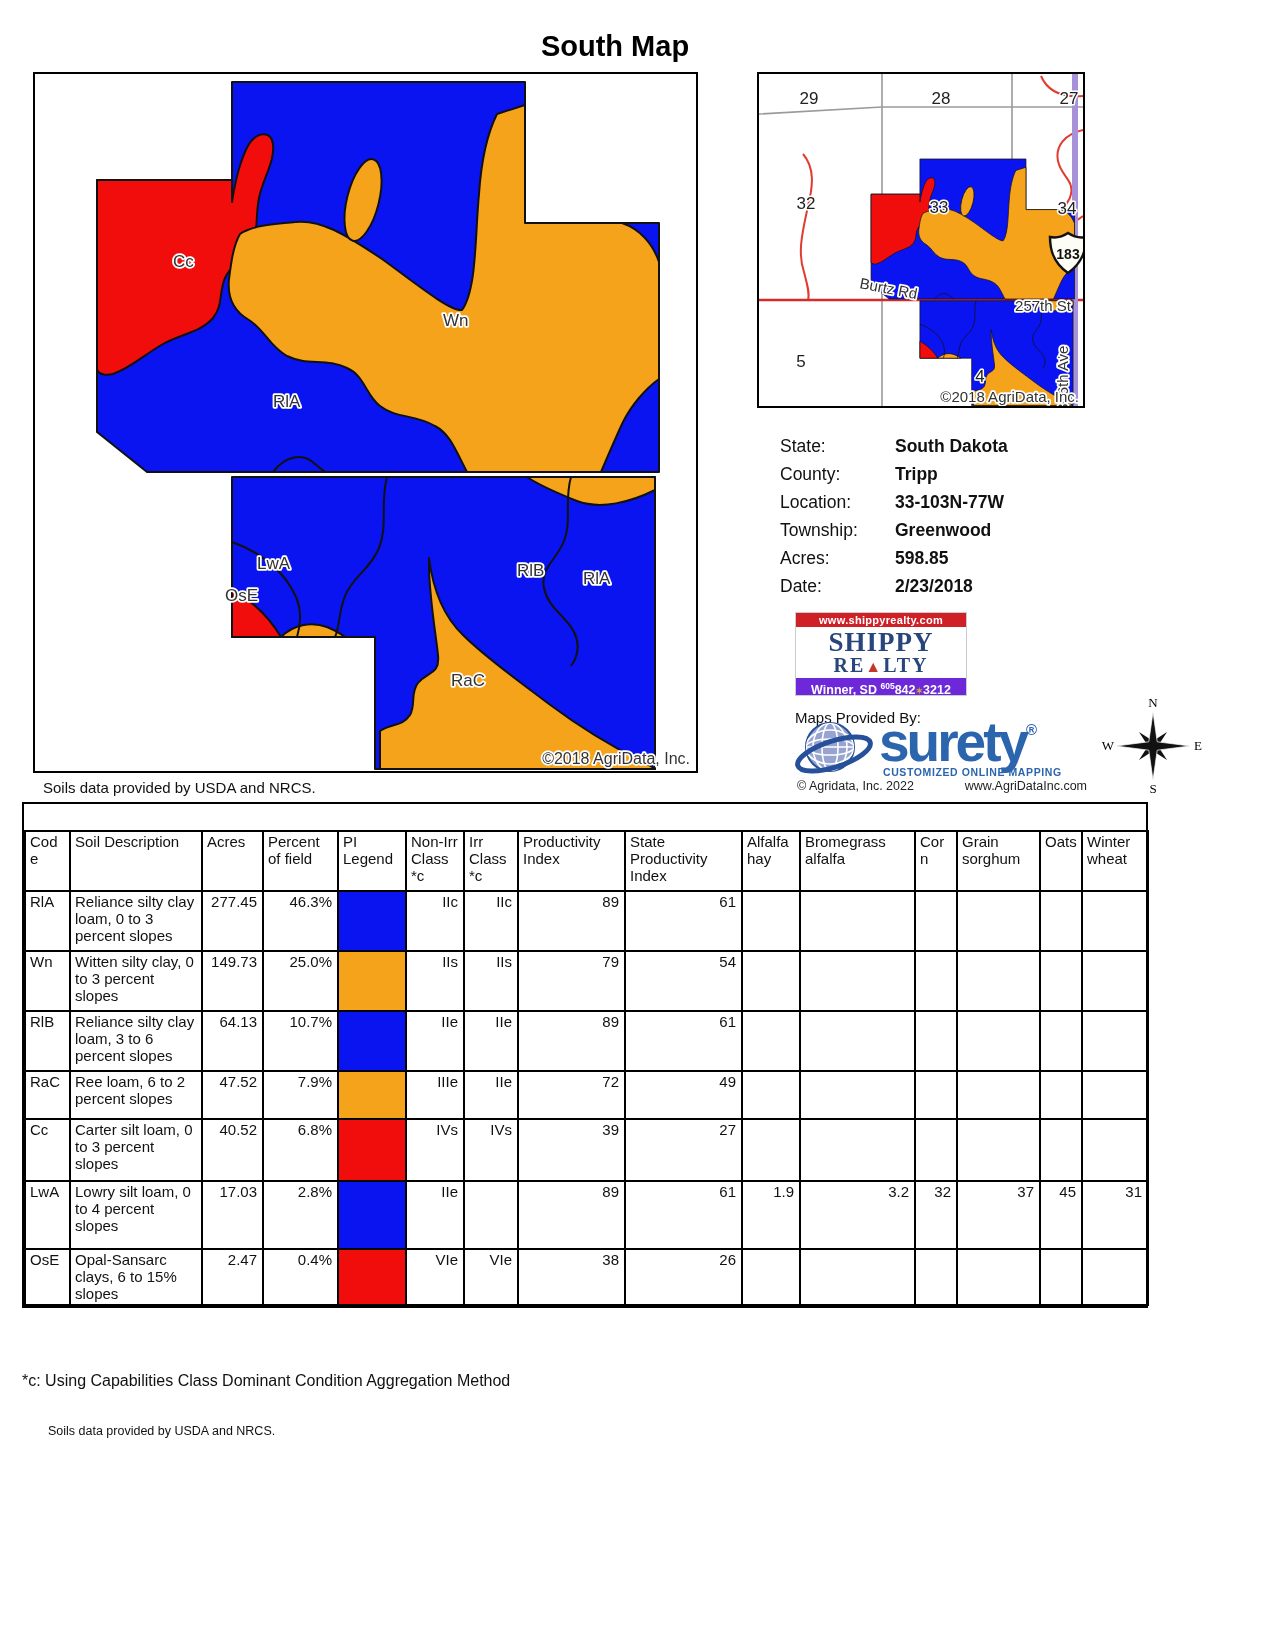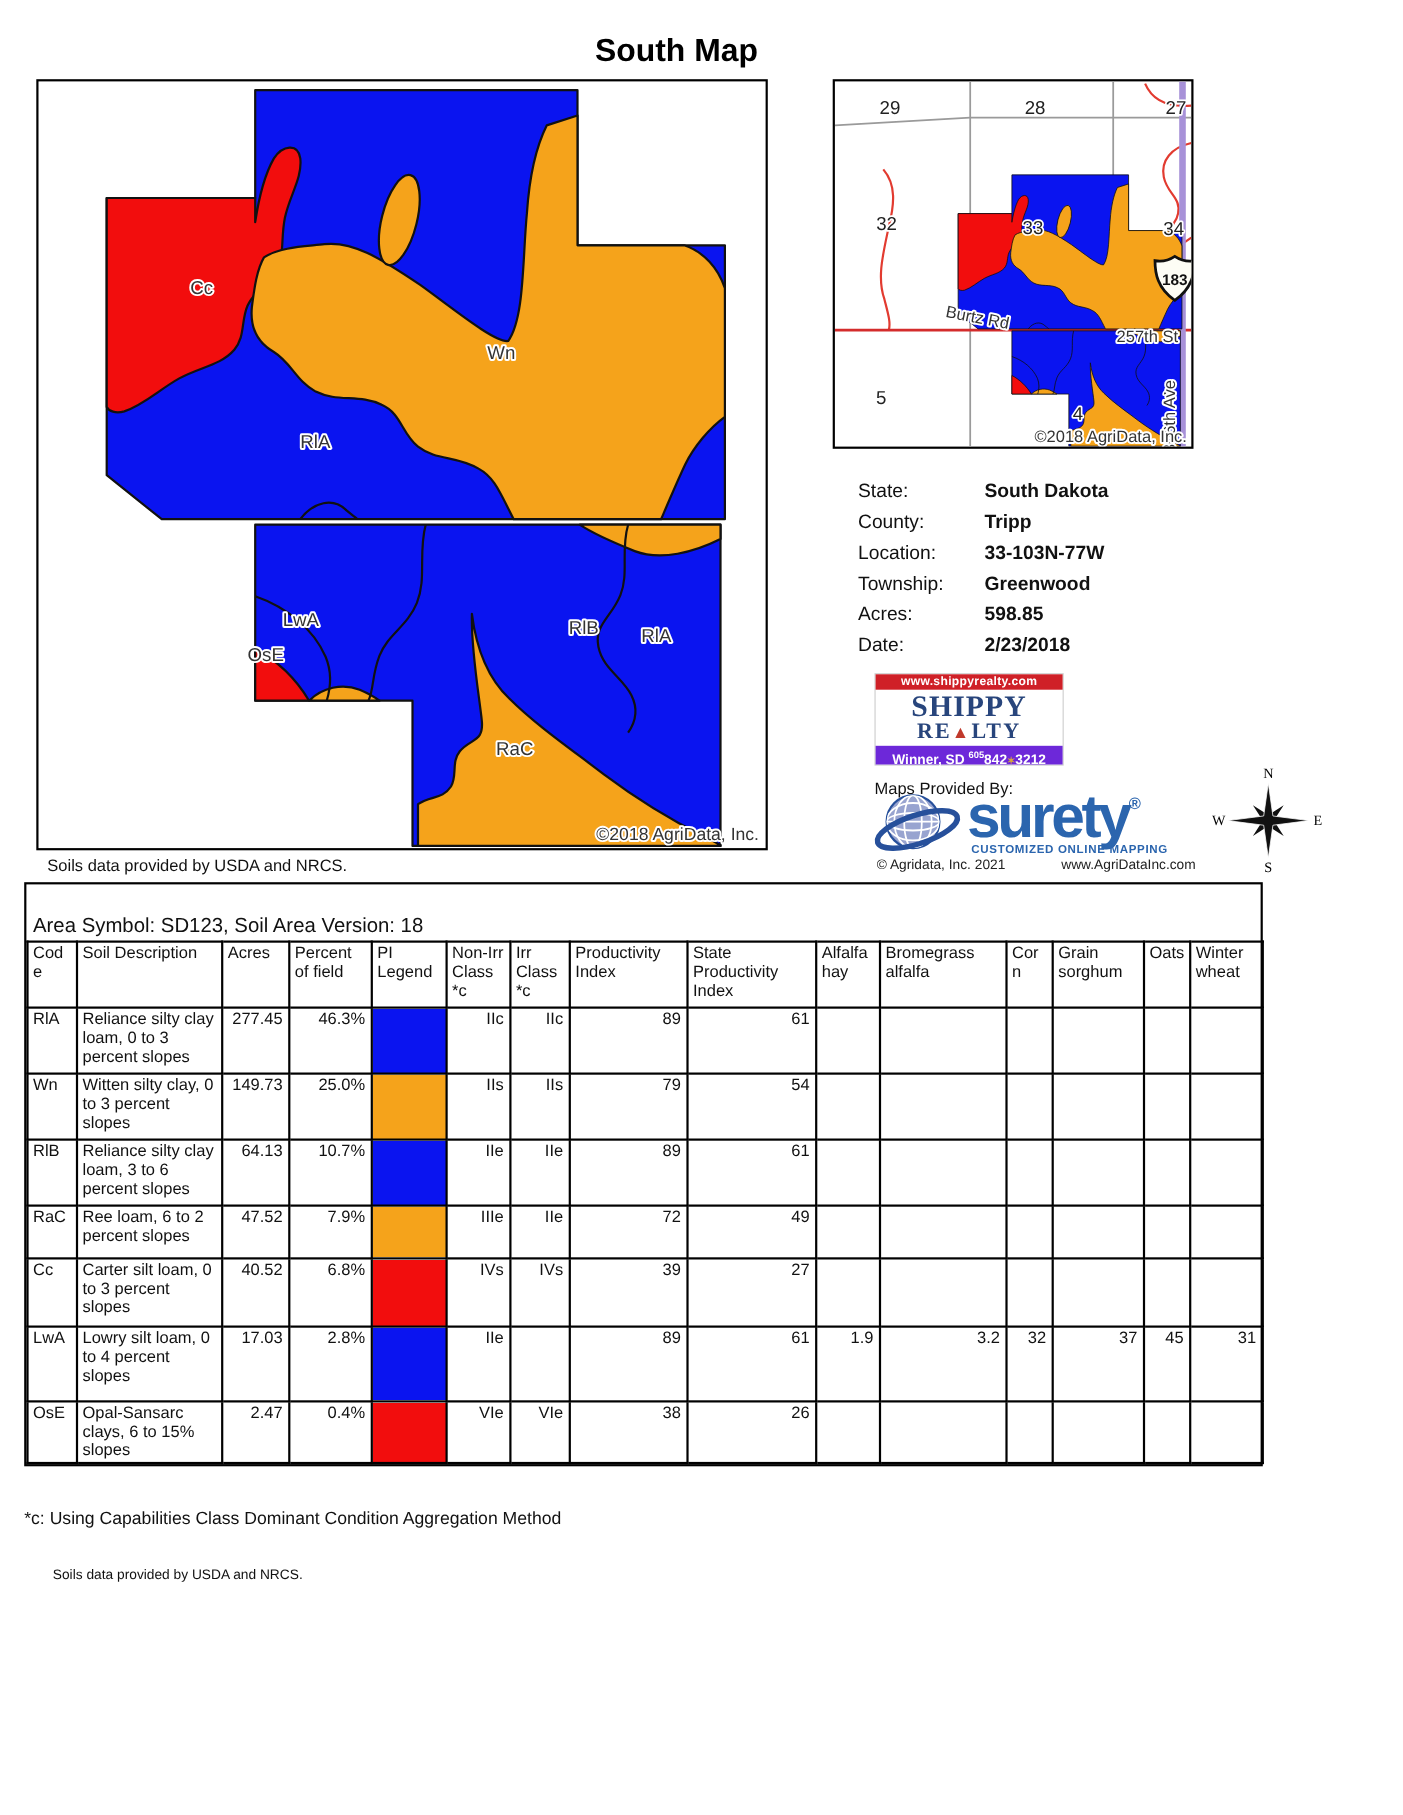--- a/index.html
+++ b/index.html
@@ -226,37 +226,36 @@
       <ellipse cx="37" cy="27" rx="24" ry="17"></ellipse>
       <line x1="13" y1="27" x2="61" y2="27"></line>
     </g>
     <ellipse cx="41" cy="34" rx="38" ry="13" transform="rotate(-18 41 34)" fill="none" stroke="#27509B" stroke-width="5"></ellipse>
   </svg>
   <div id="surety-wordmark"><span>surety</span><sup>®</sup></div>
   <div id="surety-tagline">CUSTOMIZED ONLINE MAPPING</div>
 </div>
 
 <div class="abs" id="agri-line">
-  <span>© Agridata, Inc. 2021</span>
+  <span>© Agridata, Inc. 2022</span>
   <span>www.AgriDataInc.com</span>
 </div>
 
 <div class="abs" id="compass">
   <svg width="106" height="100" viewBox="0 0 106 100">
     <path d="M67,36 L58,50 L67,64 L53,55 L39,64 L48,50 L39,36 L53,45 Z" fill="#111"></path>
     <path d="M53,16 L57.2,45.8 L90,50 L57.2,54.2 L53,84 L48.8,54.2 L16,50 L48.8,45.8 Z" fill="#111" stroke="#fff" stroke-width="0.7"></path>
     <text x="53" y="11" text-anchor="middle">N</text>
     <text x="8" y="54" text-anchor="middle">W</text>
     <text x="98" y="54" text-anchor="middle">E</text>
     <text x="53" y="97" text-anchor="middle">S</text>
   </svg>
 </div>
 
 <div class="abs" id="table-frame">
-  <div id="area-symbol">Area Symbol: SD123, Soil Area Version: 18</div>
   <table id="soils-table">
     <colgroup>
         <col style="width: 45px;">
         <col style="width: 132px;">
         <col style="width: 61px;">
         <col style="width: 75px;">
         <col style="width: 68px;">
         <col style="width: 58px;">
         <col style="width: 54px;">
         <col style="width: 107px;">

